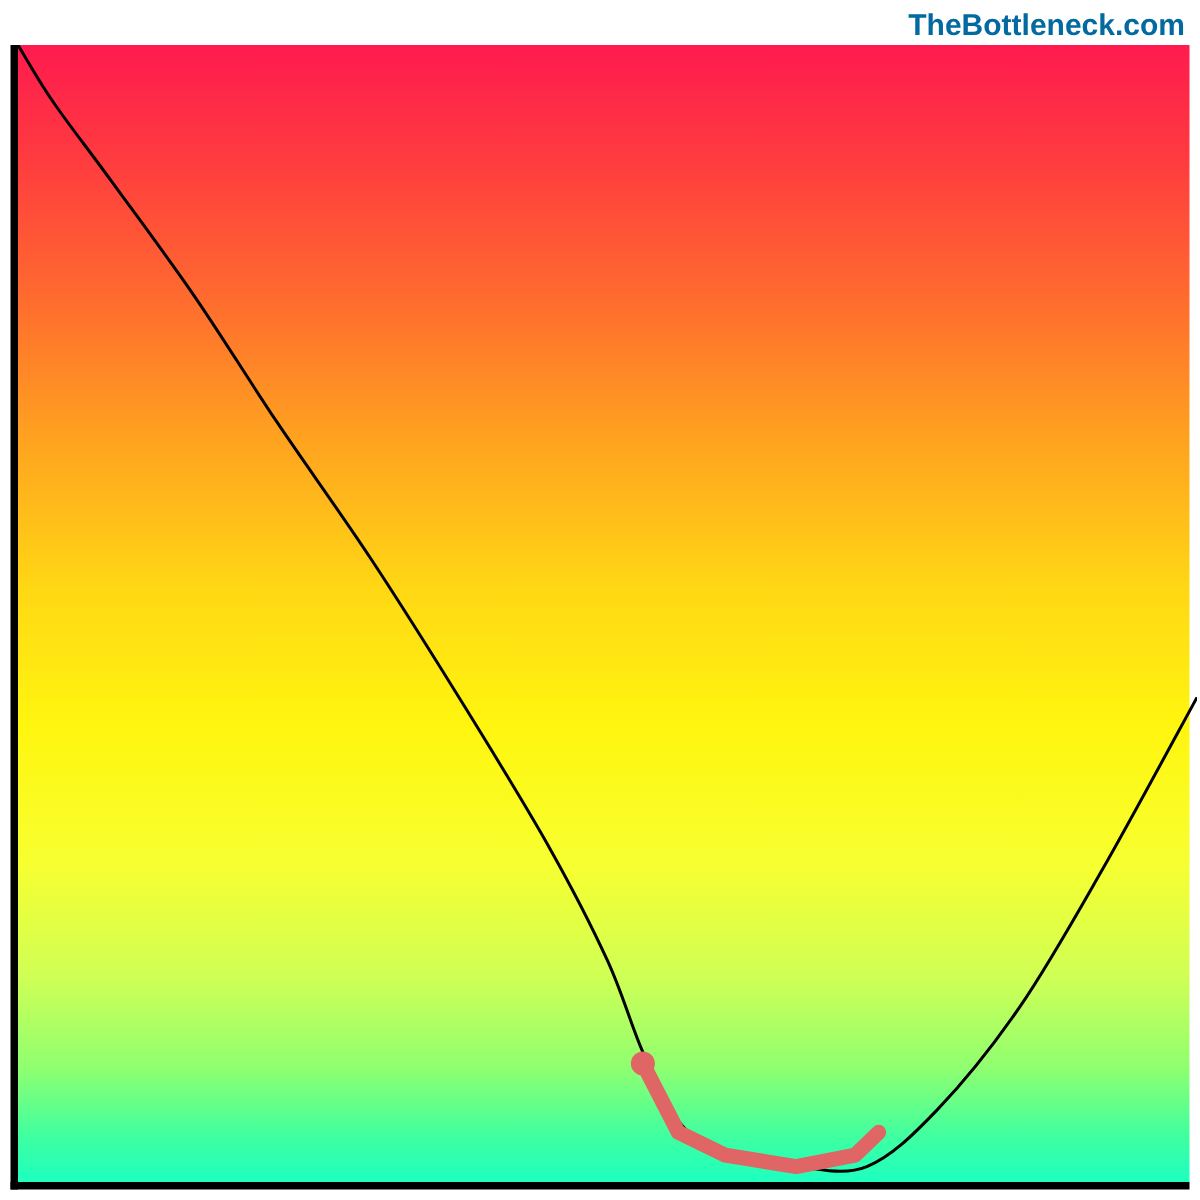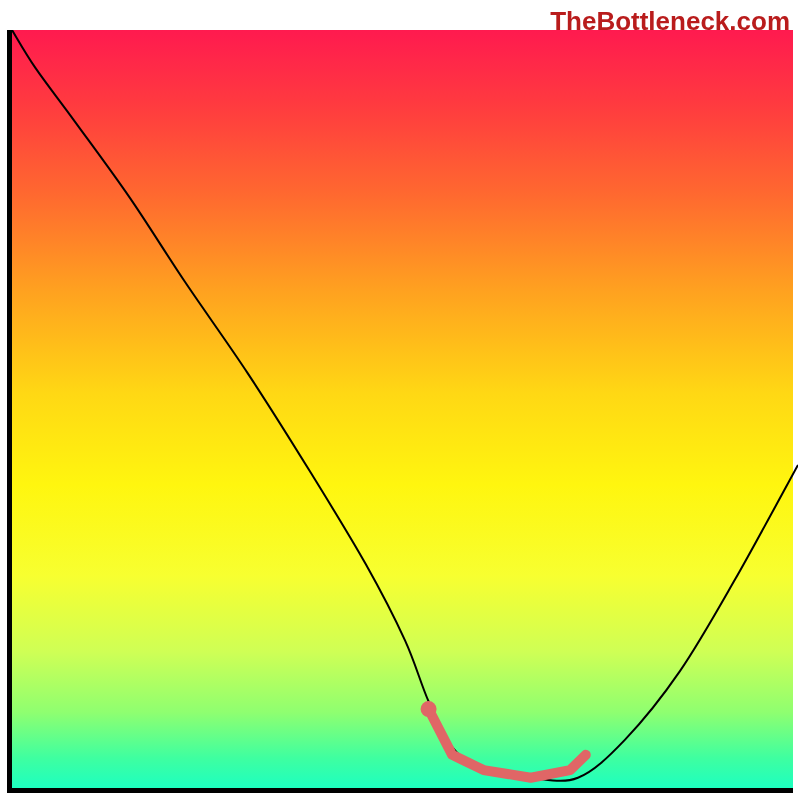--- a/index.html
+++ b/index.html
@@ -7,23 +7,23 @@
   .chart-container {
     position: relative;
     width: 800px;
     height: 800px;
   }
   .watermark {
     position: absolute;
     top: 6px;
     right: 10px;
     font-family: Arial, sans-serif;
-    font-size: 26px;
+    font-size: 20px;
     font-weight: bold;
-    color: #b91c1c;
+    color: #0369a1;
     z-index: 10;
     text-align: right;
   }
   .plot-area {
     position: absolute;
     left: 7px;
     top: 30px;
     width: 786px;
     height: 763px;
     background: linear-gradient(to bottom,

